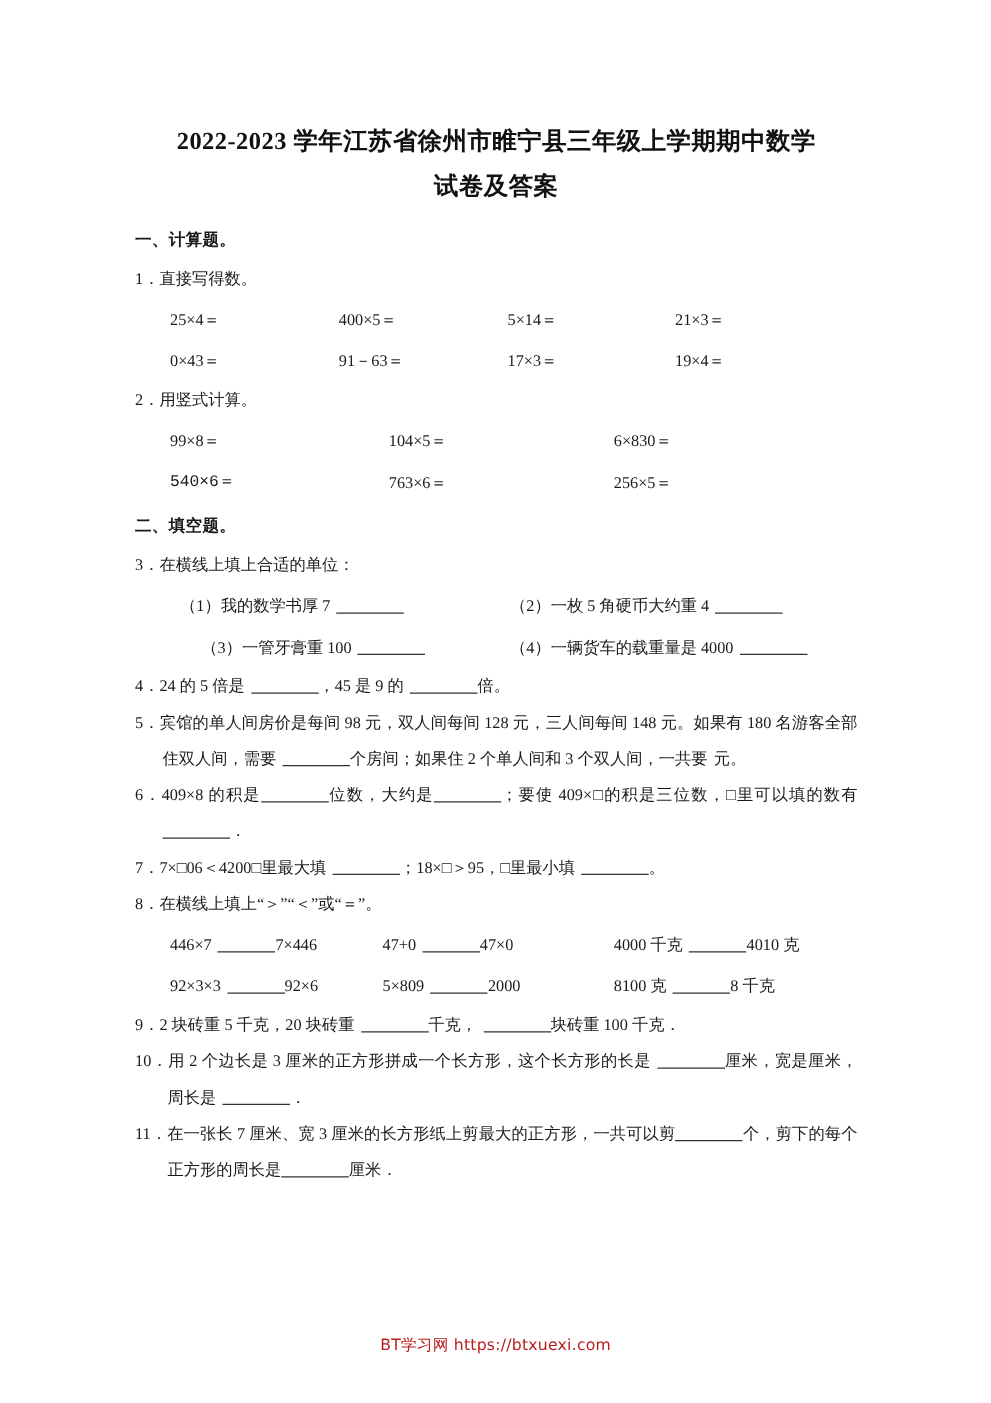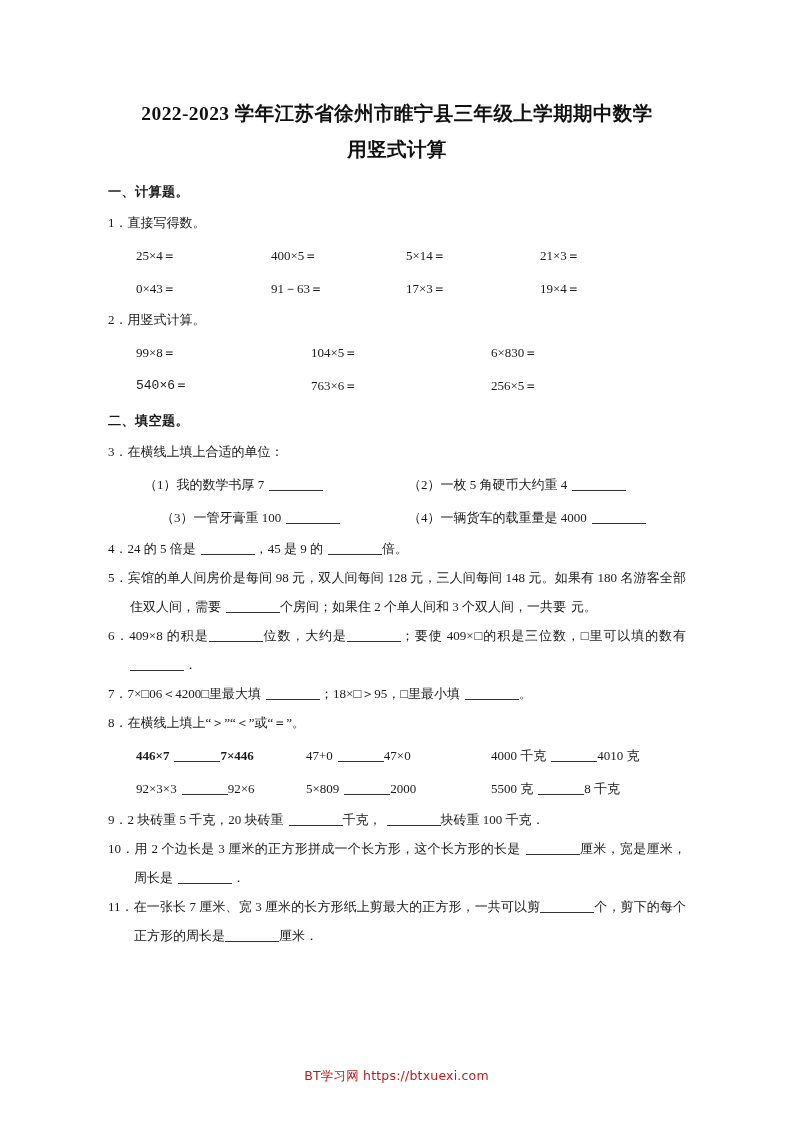--- a/index.html
+++ b/index.html
@@ -135,21 +135,21 @@
   }
 </style>
 </head>
 <body>
 
 <div class="page">
   <div class="content">
 
     <h1 class="doc-title">
       <span class="tline">2022-2023 学年江苏省徐州市睢宁县三年级上学期期中数学</span>
-      <span class="tline">用竖式计算</span>
+      <span class="tline">试卷及答案</span>
     </h1>
 
     <div class="section-head">一、计算题。</div>
 
     <div class="q">1．直接写得数。</div>
     <div class="calc-row">
       <span class="calc-cell" style="left:28px;">25×4＝</span>
       <span class="calc-cell" style="left:163px;">400×5＝</span>
       <span class="calc-cell" style="left:298px;">5×14＝</span>
       <span class="calc-cell" style="left:432px;">21×3＝</span>
@@ -204,39 +204,39 @@
     <p class="q-para indent-wrap">
       <span>6．</span><span>409×8 的积是</span><span class="blank bl-md"></span><span>位数，大约是</span><span class="blank bl-md"></span><span>；要使 409×□的积是三位数，□里可以填的数有</span><span class="blank bl-md"></span><span>．</span>
     </p>
 
     <p class="q-para indent-wrap">
       <span>7．</span><span>7×□06＜4200□里最大填</span><span class="sp"></span><span class="blank bl-md"></span><span>；18×□＞95，□里最小填</span><span class="sp"></span><span class="blank bl-md"></span><span>。</span>
     </p>
 
     <div class="q">8．在横线上填上“＞”“＜”或“＝”。</div>
     <div class="cmp-row">
-      <span class="cmp-cell" style="left:28px;font-weight:bold;">
+      <span class="cmp-cell" style="left:28px;">
         <span>446×7</span><span class="sp"></span><span class="blank bl-sm"></span><span>7×446</span>
       </span>
       <span class="cmp-cell" style="left:198px;">
         <span>47+0</span><span class="sp"></span><span class="blank bl-sm"></span><span>47×0</span>
       </span>
       <span class="cmp-cell" style="left:383px;">
         <span>4000 千克</span><span class="sp"></span><span class="blank bl-sm"></span><span>4010 克</span>
       </span>
     </div>
     <div class="cmp-row">
       <span class="cmp-cell" style="left:28px;">
         <span>92×3×3</span><span class="sp"></span><span class="blank bl-sm"></span><span>92×6</span>
       </span>
       <span class="cmp-cell" style="left:198px;">
         <span>5×809</span><span class="sp"></span><span class="blank bl-sm"></span><span>2000</span>
       </span>
       <span class="cmp-cell" style="left:383px;">
-        <span>5500 克</span><span class="sp"></span><span class="blank bl-sm"></span><span>8 千克</span>
+        <span>8100 克</span><span class="sp"></span><span class="blank bl-sm"></span><span>8 千克</span>
       </span>
     </div>
 
     <p class="q-para indent-wrap">
       <span>9．</span><span>2 块砖重 5 千克，20 块砖重</span><span class="sp"></span><span class="blank bl-md"></span><span>千克，</span><span class="sp"></span><span class="blank bl-md"></span><span>块砖重 100 千克．</span>
     </p>
 
     <p class="q-para indent-wrap2">
       <span>10．</span><span>用 2 个边长是 3 厘米的正方形拼成一个长方形，这个长方形的长是</span><span class="sp"></span><span class="blank bl-md"></span><span>厘米，宽是厘米，周长是</span><span class="sp"></span><span class="blank bl-md"></span><span>．</span>
     </p>

